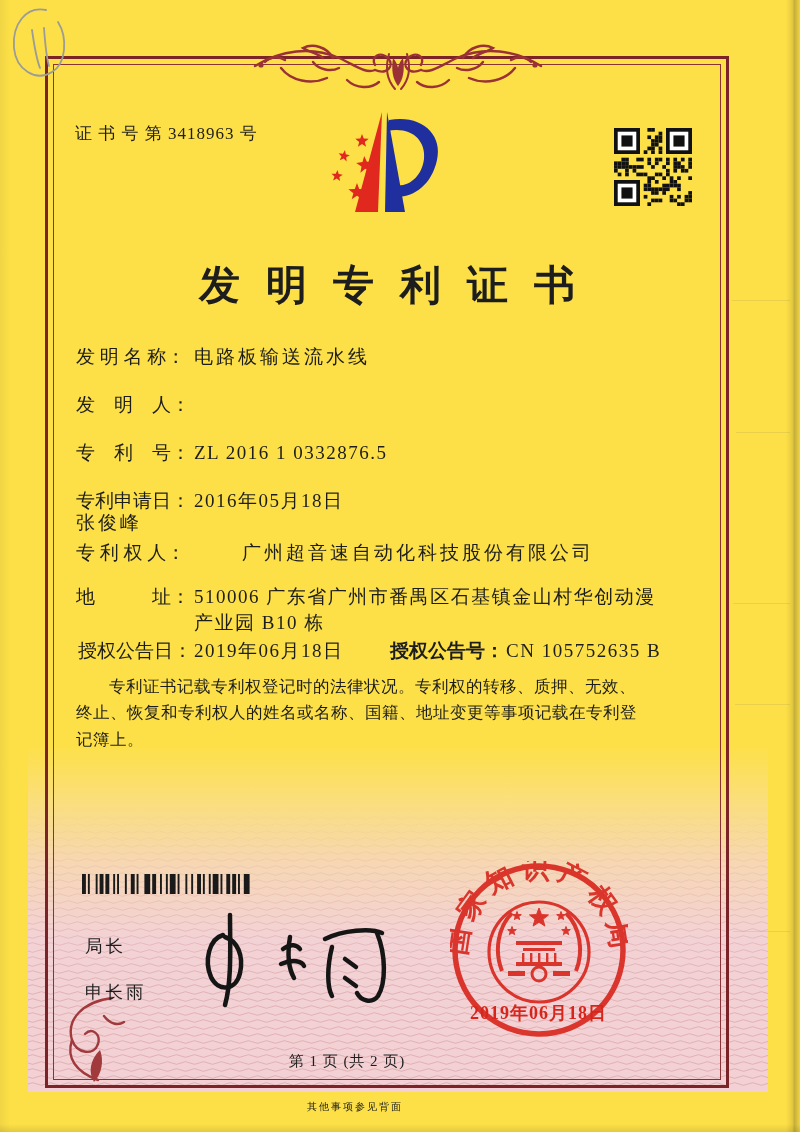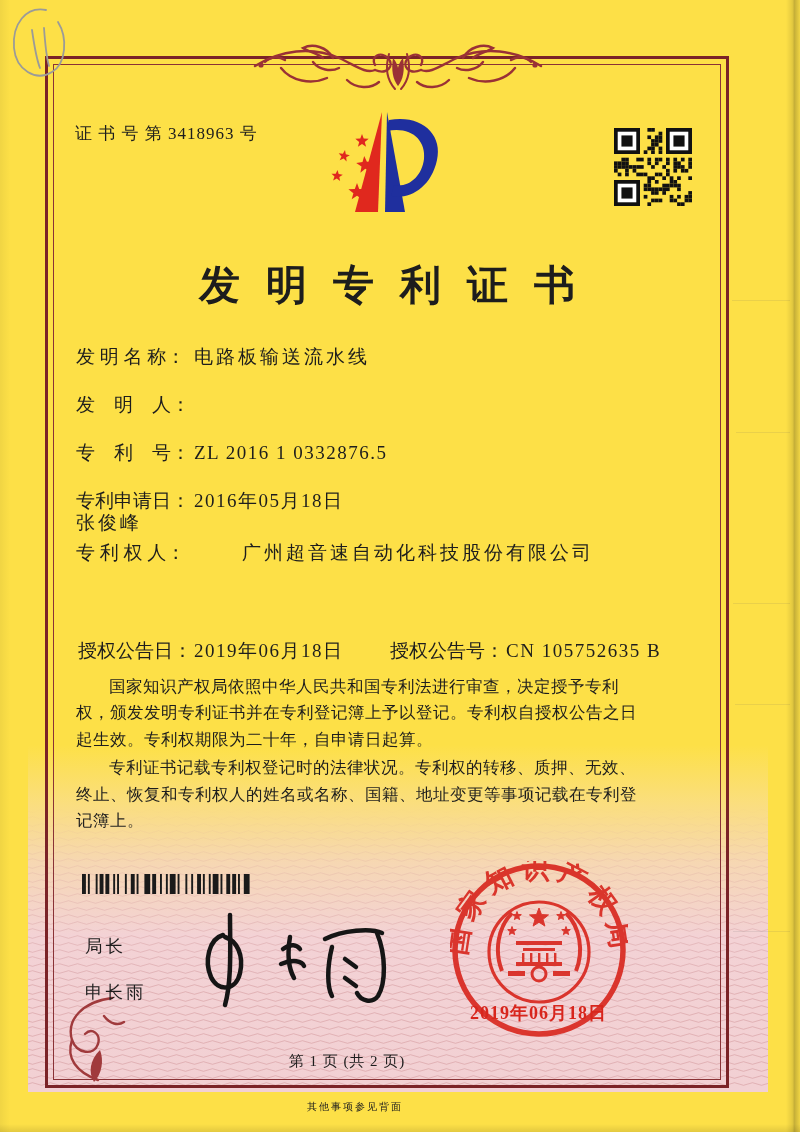--- a/index.html
+++ b/index.html
@@ -16,21 +16,21 @@
   .frame-inner{left:53px;top:64px;width:668px;height:1016px;border:1px solid #8a3236;box-sizing:border-box;}
   .cert-no{left:75px;top:122px;font-size:17px;letter-spacing:1px;}
   .title{left:45px;top:240px;width:684px;text-align:center;font-size:41px;font-weight:700;
          letter-spacing:26px;text-indent:26px;white-space:nowrap;margin-top:18px;}
   .frow{left:76px;display:flex;align-items:flex-start;font-size:19px;line-height:26px;}
   .flabel{flex:0 0 118px;white-space:pre;}
   .fvalue{letter-spacing:1.5px;}
   .fvalue.cjk{letter-spacing:3px;}
   .addr{width:480px;}
   .pair2{position:absolute;left:312px;top:0;display:flex;width:340px;}
-  .pair2 .flabel{flex:0 0 118px;}
+  .pair2 .flabel{flex:0 0 118px;font-weight:bold;}
   .paras{left:76px;top:674px;width:576px;font-size:16.5px;line-height:1.6;letter-spacing:.5px;}
   .paras p{margin:0 0 2px 0;text-indent:2em;}
   .director{left:85px;font-size:17.5px;letter-spacing:3px;}
   .seal-date{left:470px;top:1001px;font-size:18px;color:#d8251c;letter-spacing:1px;font-weight:600;}
   .page-info{left:45px;top:1052px;width:604px;text-align:center;font-size:15px;letter-spacing:1px;}
   .back-note{left:45px;top:1100px;width:620px;text-align:center;font-size:10px;letter-spacing:2px;}
   .scanline{height:1px;background:rgba(100,100,100,.12);}
   .edge-r{right:0;top:0;width:14px;height:1132px;
     background:linear-gradient(90deg,rgba(0,0,0,0) 0%,rgba(0,0,0,.10) 45%,rgba(0,0,0,.22) 60%,rgba(0,0,0,.05) 100%);}
   .edge-b{left:0;top:1124px;width:800px;height:8px;background:linear-gradient(180deg,rgba(0,0,0,0),rgba(0,0,0,.10));}
@@ -287,31 +287,34 @@
     <span class="fvalue">ZL 2016 1 0332876.5</span>
   </div>
   <div class="abs frow" style="top:488px;">
     <span class="flabel">专利申请日：</span>
     <span class="fvalue">2016年05月18日</span>
   </div>
   <div class="abs frow" style="top:540px;gap:48px;">
     <span class="flabel">专 利 权 人：</span>
     <span class="fvalue cjk">广州超音速自动化科技股份有限公司</span>
   </div>
+  <div class="abs frow" style="top:584px;">
+    <span class="flabel">地　　　址：</span>
+    <span class="fvalue addr">510006 广东省广州市番禺区石基镇金山村华创动漫产业园 B10 栋</span>
+  </div>
   <div class="abs frow" style="top:638px;width:600px;text-align:center;">
     <span class="flabel">授权公告日：</span>
     <span class="fvalue">2019年06月18日</span>
     <span class="pair2">
       <span class="flabel">授权公告号：</span>
       <span class="fvalue">CN 105752635 B</span>
     </span>
   </div>
 
   <div class="abs paras">
-    <p>国家知识产权局依照中华人民共和国专利法进行审查，决定授予专利权，颁发发明专利证书并在专利登记簿上予以登记。专利权自授权公告之日起生效。专利权期限为二十年，自申请日起算。</p>
     <p>专利证书记载专利权登记时的法律状况。专利权的转移、质押、无效、终止、恢复和专利权人的姓名或名称、国籍、地址变更等事项记载在专利登记簿上。</p>
   </div>
 
   <svg class="abs" style="left:80px;top:874px;" width="215" height="20">
       <rect x="2.0" y="0" width="3.9" height="20" fill="#1a1a1a"></rect>
       <rect x="7.9" y="0" width="1.9" height="20" fill="#1a1a1a"></rect>
       <rect x="15.7" y="0" width="1.9" height="20" fill="#1a1a1a"></rect>
       <rect x="19.6" y="0" width="3.9" height="20" fill="#1a1a1a"></rect>
       <rect x="25.4" y="0" width="3.9" height="20" fill="#1a1a1a"></rect>
       <rect x="33.2" y="0" width="1.9" height="20" fill="#1a1a1a"></rect>

